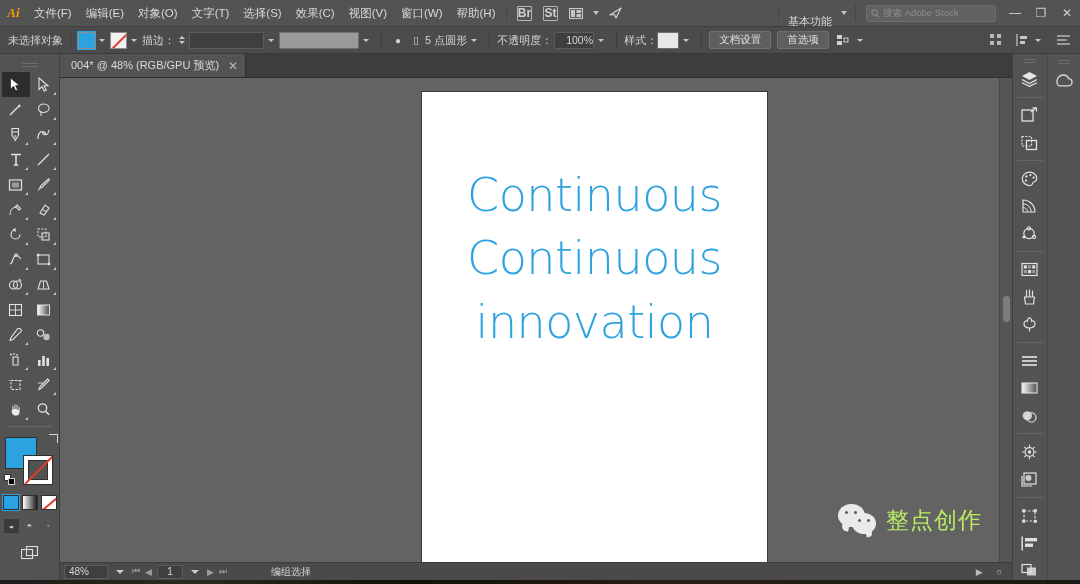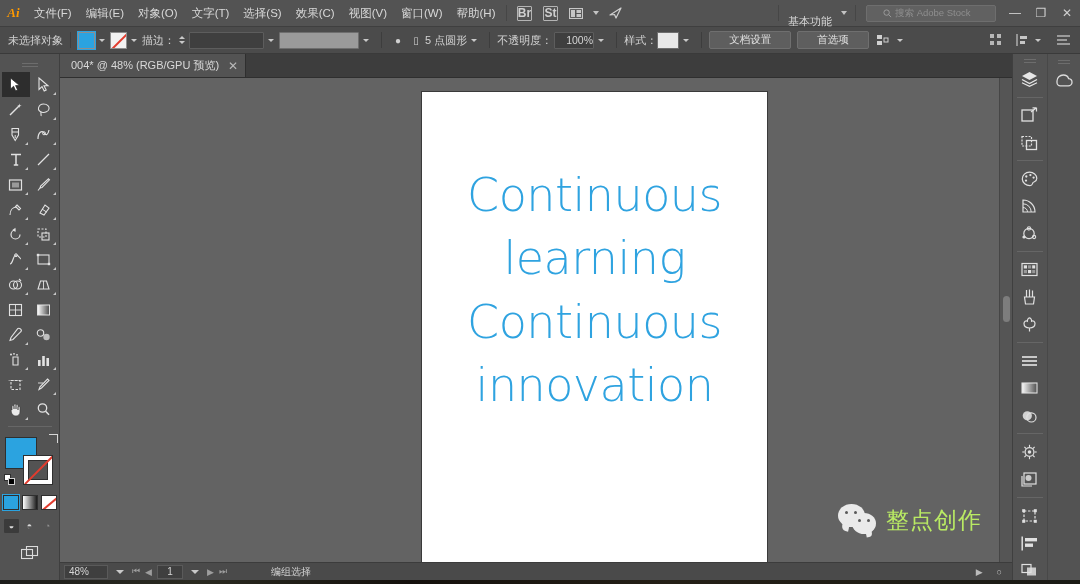--- a/index.html
+++ b/index.html
@@ -39,21 +39,21 @@
   }
   .mb-spacer { flex: 1; }
   .ws-label { font-size: 11px; color: #d4d4d4; padding: 0 5px; margin-top: 16px; }
   .caret {
     width: 0; height: 0; border-left: 3.5px solid transparent;
     border-right: 3.5px solid transparent; border-top: 4px solid #c3c3c3;
     margin: 0 4px;
   }
   .stock-search {
     width: 130px; height: 17px; background: #616161; border: 1px solid #6e6e6e;
-    border-radius: 2px; display: flex; align-items: center; padding: 0 16px;
+    border-radius: 2px; display: flex; align-items: center; padding: 0 4px;
     margin: 0 6px;
   }
   .stock-search .ph { font-size: 9.5px; color: #8e8e8e; margin-left: 3px; white-space: nowrap; }
   .win-btn {
     width: 26px; height: 27px; display: flex; align-items: center; justify-content: center;
     color: #cfcfcf; font-size: 12px;
   }
 
   
   .ctrlbar {
@@ -96,21 +96,21 @@
   }
   .field.wide { width: 75px; }
   .field.narrow { width: 40px; }
   .brush-field {
     width: 80px; height: 17px; background: #9a9a9a; border: 1px solid #6e6e6e; border-radius: 1px;
   }
   .style-box {
     width: 22px; height: 17px; background: #e8e8e8; border: 1px solid #6e6e6e;
   }
   .pillbtn {
-    height: 18px; padding: 0 19px; background: #5e5e5e; border: 1px solid #6f6f6f;
+    height: 18px; padding: 0 9px; background: #5e5e5e; border: 1px solid #6f6f6f;
     border-radius: 2px; color: #e0e0e0; font-size: 10.5px;
     display: flex; align-items: center; white-space: nowrap; margin-right: 6px;
   }
   .dotbtn {
     width: 18px; height: 17px; display: flex; align-items: center; justify-content: center;
     color: #d0d0d0; font-size: 10px;
   }
 
   
   .tabbar {
@@ -679,21 +679,20 @@
           <rect x="0.5" y="3.5" width="11" height="9" fill="none" stroke="#dcdcdc" stroke-width="1.1"></rect>
           <rect x="5.5" y="0.5" width="11" height="9" fill="none" stroke="#dcdcdc" stroke-width="1.1"></rect>
         </svg>
     </div>
   </div>
 
   <div class="canvas">
     <div class="artboard">
       <div class="artboard-txt">
         <div>Continuous</div>
-        <div>learning</div>
         <div>Continuous</div>
         <div>innovation</div>
       </div>
     </div>
 
     <div class="watermark">
       <div class="wx-logo">
         <div class="wx-b1"></div>
         <div class="wx-eye" style="left:7px; top:7px;"></div>
         <div class="wx-eye" style="left:16px; top:7px;"></div>

